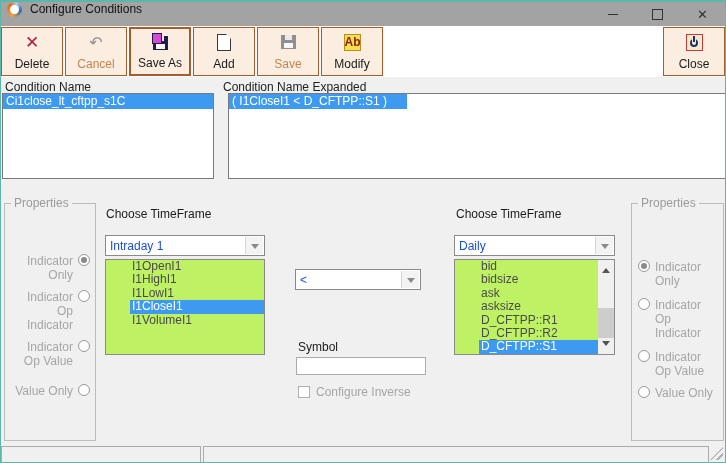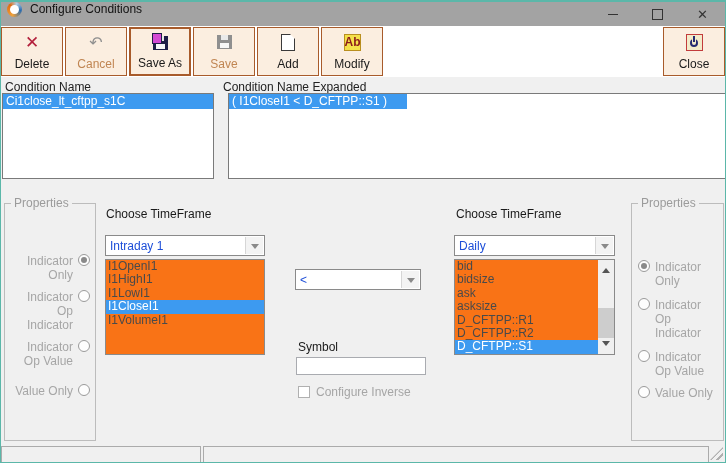--- a/index.html
+++ b/index.html
@@ -70,21 +70,21 @@
   .group-left .opt:nth-child(4){top:180px;}
   .group-right .opt:nth-child(1){top:56px;}
   .group-right .opt:nth-child(2){top:94px;}
   .group-right .opt:nth-child(3){top:146px;}
   .group-right .opt:nth-child(4){top:182px;}
   
   .sec-label{position:absolute;color:#1a1a1a;}
   .combo{position:absolute;height:21px;background:#fff;border:1px solid #8a8a8a;box-sizing:border-box;display:flex;align-items:center;padding-left:4px;color:#1d4ed8;}
   .combo .arrow{position:absolute;right:1px;top:1px;bottom:1px;width:17px;background:#f3f3f3;border-left:1px solid #d6d6d6;display:flex;align-items:center;justify-content:center;}
   .tri-dn{width:0;height:0;border:4px solid transparent;border-top:5px solid #8a8a8a;margin-top:5px;}
-  .lbox{position:absolute;top:257px;height:96px;background:#f97316;border:1px solid #8a8a8a;box-sizing:border-box;overflow:hidden;}
+  .lbox{position:absolute;top:257px;height:96px;background:#bef264;border:1px solid #8a8a8a;box-sizing:border-box;overflow:hidden;padding-left:24px;}
   .litem{height:13.4px;line-height:13.4px;padding:0 2px;color:#4a4a4a;white-space:nowrap;}
   .litem.selected{background:#3d9af0;color:#fff;}
   .lbox-right .items{margin-right:16px;}
   .sbar{position:absolute;top:0;right:0;bottom:0;width:16px;background:#f0f0f0;}
   .sb-btn{position:absolute;left:0;right:0;height:16px;display:flex;align-items:flex-start;justify-content:center;}
   .sb-up{top:0;} .sb-dn{bottom:0;align-items:flex-end;}
   .tri-up-s{width:0;height:0;border:4px solid transparent;border-bottom:5px solid #555;margin-top:4px;}
   .tri-dn-s{width:0;height:0;border:4px solid transparent;border-top:5px solid #555;margin-bottom:4px;}
   .sb-thumb{position:absolute;left:0;right:0;top:48px;height:30px;background:#cdcdcd;}
   
@@ -131,31 +131,31 @@
       <span class="lbl">Cancel</span>
     </div>
     <div class="tb-btn default">
       <span class="ic">
           <span class="floppy dark">
             <span class="badge"></span>
           </span>
         </span>
       <span class="lbl">Save As</span>
     </div>
+    <div class="tb-btn">
+      <span class="ic">
+          <span class="icon-page"></span>
+        </span>
+      <span class="lbl">Add</span>
+    </div>
     <div class="tb-btn disabled">
       <span class="ic">
           <span class="floppy"></span>
         </span>
       <span class="lbl">Save</span>
-    </div>
-    <div class="tb-btn">
-      <span class="ic">
-          <span class="icon-page"></span>
-        </span>
-      <span class="lbl">Add</span>
     </div>
     <div class="tb-btn">
       <span class="ic">
           <span class="icon-ab">Ab</span>
         </span>
       <span class="lbl">Modify</span>
     </div>
     <div class="tb-btn tb-close">
       <span class="ic">
           <span class="icon-power"></span>

